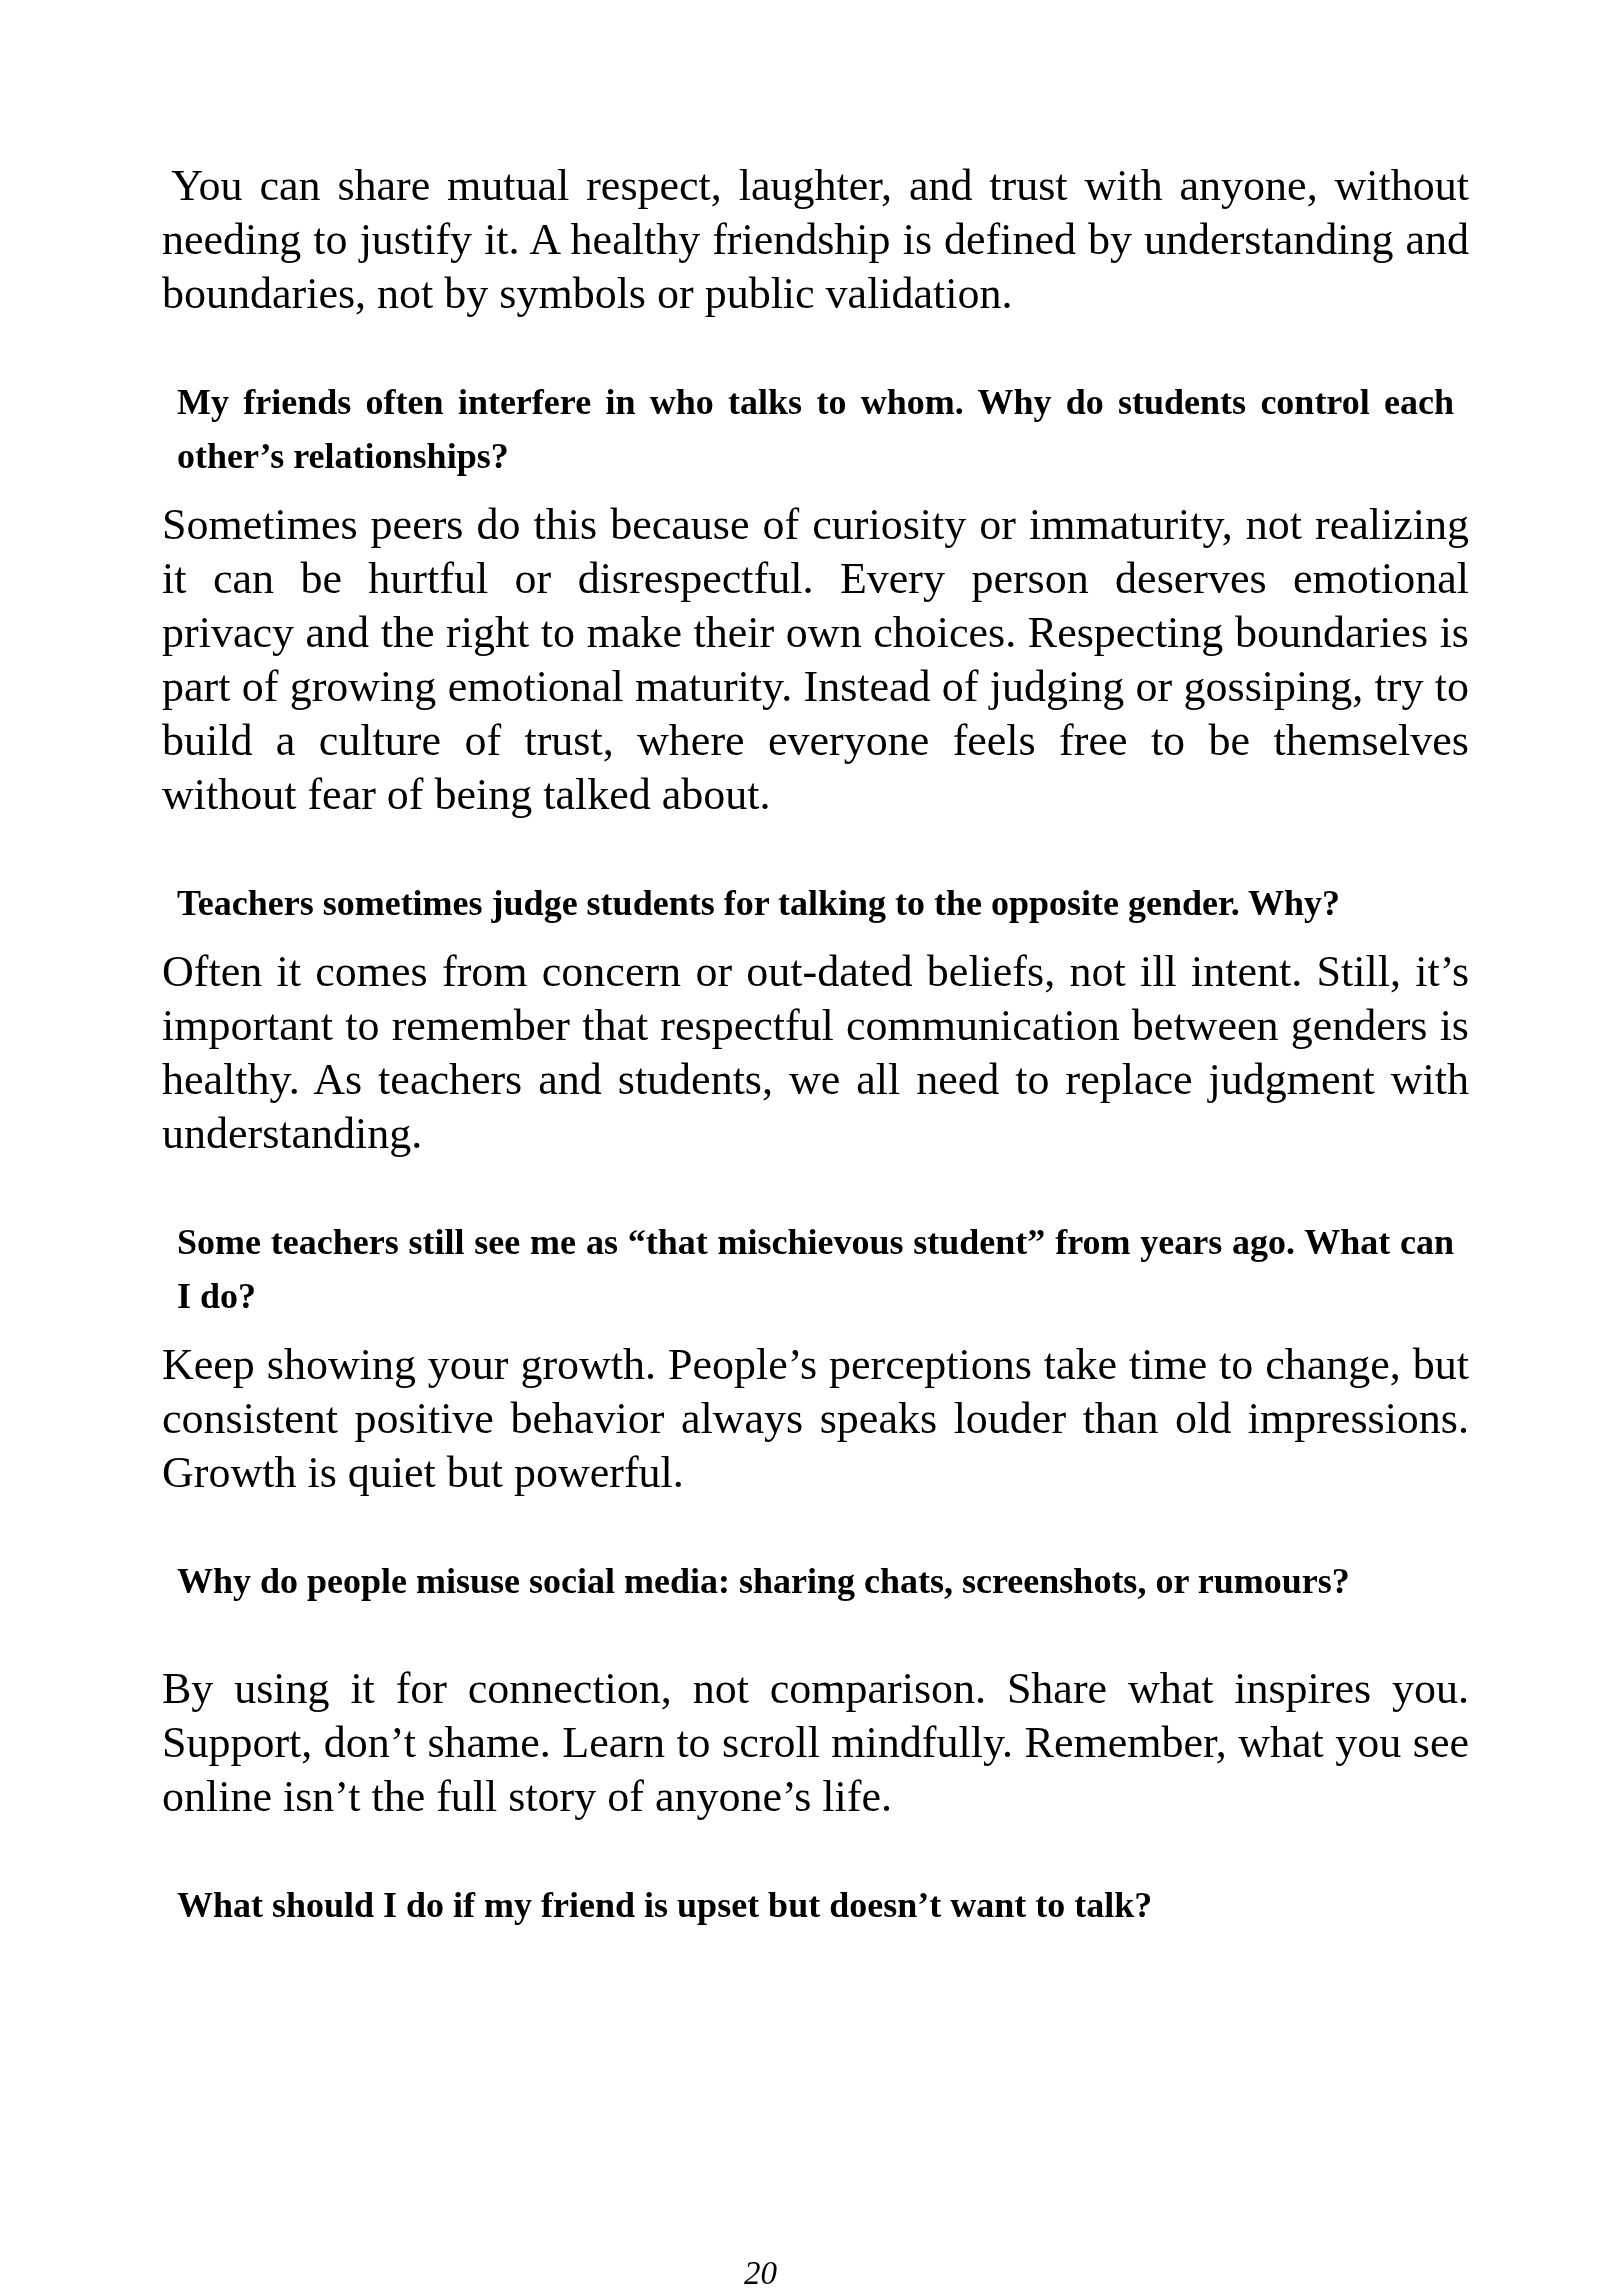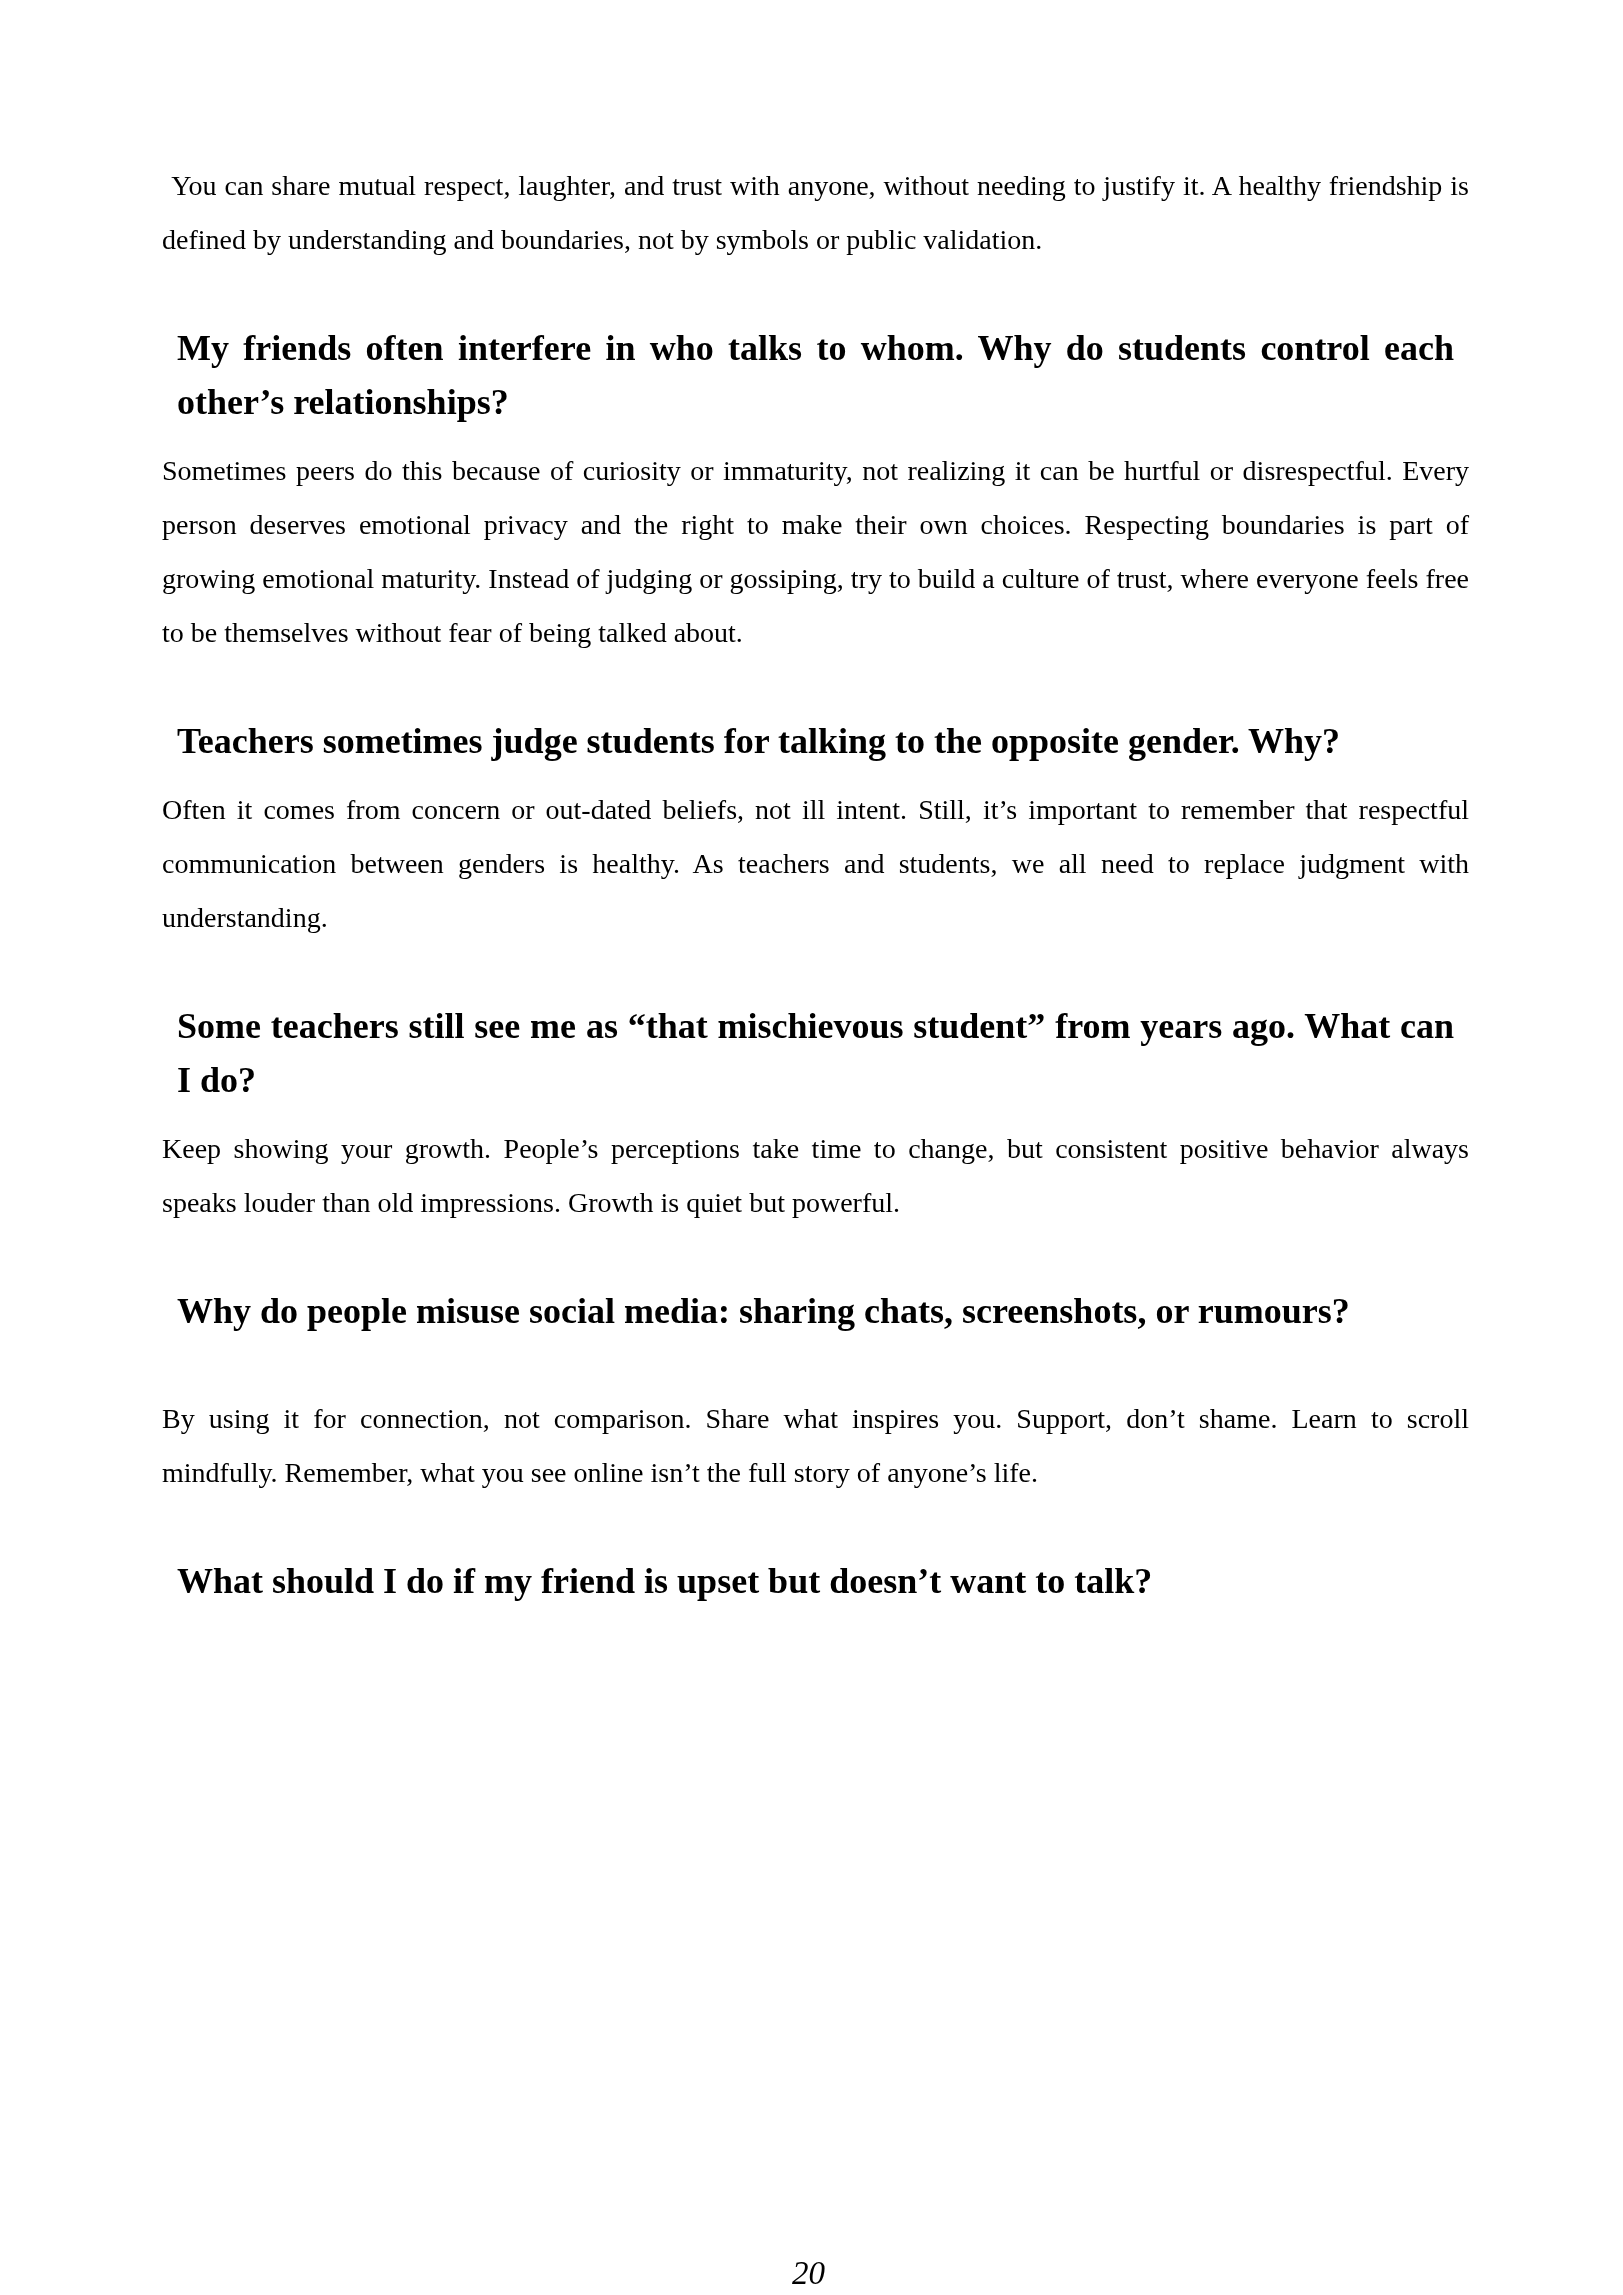--- a/index.html
+++ b/index.html
@@ -14,21 +14,21 @@
   .page-content {
     position: absolute;
     left: 162px;
     top: 159px;
     width: 1307px;
   }
   .block {
     margin: 0 0 54px 0;
   }
   .para {
-    font-size: 28px;
+    font-size: 44px;
     line-height: 54px;
     text-align: justify;
     margin: 0;
   }
   .para.intro { text-indent: 9.2px; }
   .question {
     font-size: 36px;
     line-height: 54px;
     font-weight: bold;
     text-align: justify;
@@ -36,21 +36,20 @@
   }
   .page-number {
     position: absolute;
     left: 0;
     width: 1521px;
     top: 2254px;
     text-align: center;
     font-size: 33px;
     font-style: italic;
     line-height: 39px;
-    margin-left: 48px;
   }
 </style>
 </head>
 <body>
 
 <div class="page-content">
   <div class="block">
     <p class="para intro">You can share mutual respect, laughter, and trust with anyone, without needing to justify it. A healthy friendship is defined by understanding and boundaries, not by symbols or public validation.</p>
   </div>
 

